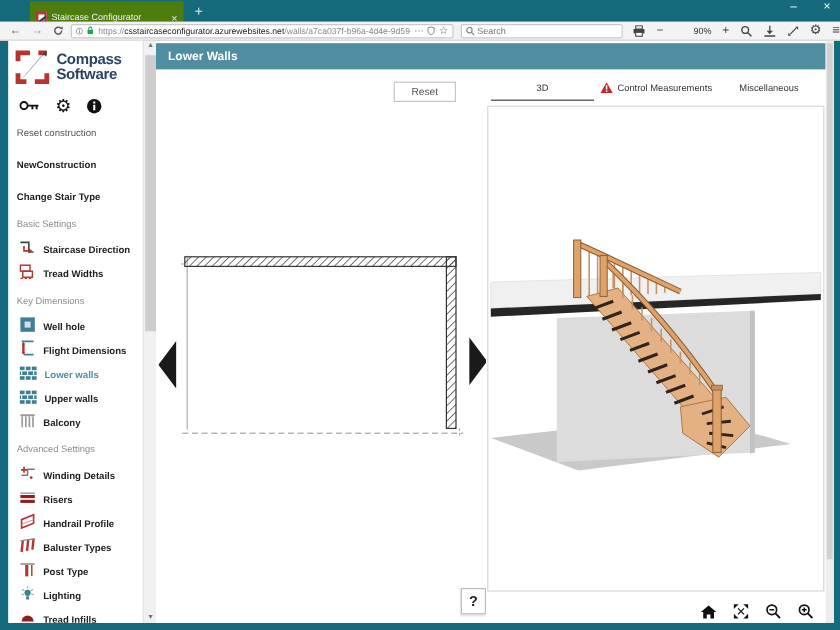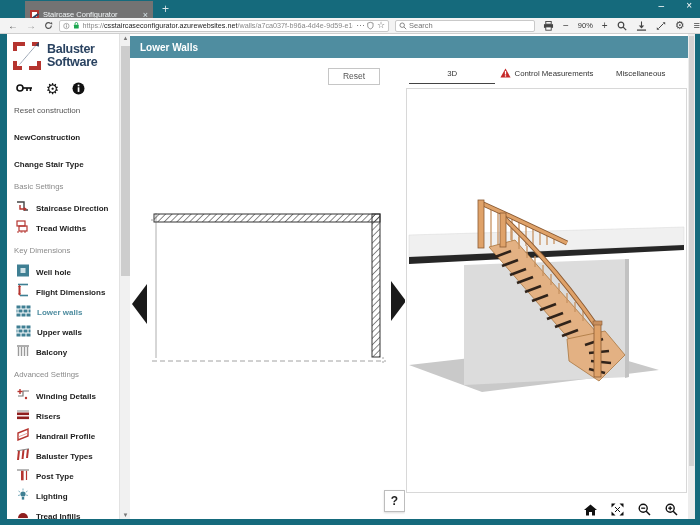--- a/index.html
+++ b/index.html
@@ -1,41 +1,41 @@
 <!DOCTYPE html>
 <html><head>
 <meta charset="utf-8">
 <style>
   * { margin:0; padding:0; box-sizing:border-box; }
   html,body { width:700px; height:525px; overflow:hidden; }
   body { font-family:"Liberation Sans","DejaVu Sans",sans-serif; background:#156a7c; position:relative; }
 
   
   #titlebar { position:absolute; left:0; top:0; width:700px; height:18px; background:#156a7c; }
-  #tab { position:absolute; left:25px; top:1px; width:128px; height:27px; background:#737373;
+  #tab { position:absolute; left:25px; top:1px; width:128px; height:27px; background:#4d7c0f;
          display:flex; align-items:center; padding:0 5px; gap:4px; }
   #tab .fav { width:9px; height:9px; background:#fff; border:2px solid #b5342f; flex:none; position:relative; }
   #tab .fav:after{ content:""; position:absolute; left:0px; top:3px; width:7px; height:2px; background:#2a4361; transform:rotate(-35deg);}
   #tab .t { color:#f2f6f7; font-size:7.5px; white-space:nowrap; overflow:hidden; flex:1; }
   #tab .x { color:#d7e4e8; font-size:9px; flex:none; cursor:default; }
   #newtab { position:absolute; left:162px; top:2px; color:#d7e4e8; font-size:12px; }
   #winbtns { position:absolute; right:8px; top:0px; display:flex; gap:22px; color:#fff; font-size:10px; }
   #toolbar { position:absolute; left:0; top:18px; width:700px; height:16px; background:#f3f3f3;
              border-bottom:1px solid #cfcfcf; display:flex; align-items:center; font-size:10px; color:#555; }
   #toolbar .nav { margin-left:8px; display:flex; gap:8px; align-items:center; }
   #urlbar { margin-left:6px; width:330px; height:12px; background:#fff; border:1px solid #c9c9c9; border-radius:2px;
             display:flex; align-items:center; padding:0 3px; gap:3px; overflow:hidden; }
   #urlbar .u { font-size:7.2px; white-space:nowrap; overflow:hidden; }
   #urlbar .u .dom { color:#222; } #urlbar .u .dim { color:#888; }
   #searchbox { margin-left:6px; width:140px; height:12px; background:#fff; border:1px solid #c9c9c9; border-radius:2px;
                display:flex; align-items:center; padding:0 3px; gap:2px; }
   #searchbox input { border:none; outline:none; width:110px; font-size:7.5px; color:#444; background:transparent;
                      font-family:"Liberation Sans",sans-serif; }
   #tool-icons { margin-left:8px; display:flex; align-items:center; gap:9px; color:#444; }
-  #tool-icons .zl { font-size:7.5px; color:#333; }
+  #tool-icons .zl { font-size:7.5px; color:#333;margin-left:16px; }
   .glyph { font-size:10px; line-height:1; }
 
   
   #app { position:absolute; left:7px; top:34px; width:688px; height:485px; background:#fff; }
 
   
   #sidebar { position:absolute; left:0; top:0; width:112px; height:485px; background:#fff; overflow:hidden; }
   #sb-scroll { position:absolute; left:112px; top:0; width:11px; height:485px; background:#f1f1f1; border-left:1px solid #e2e2e2; }
   #sb-scroll .thumb { position:absolute; left:1px; top:12px; width:9px; height:230px; background:#cdcdcd; }
   #sb-scroll .ar { position:absolute; left:0; width:11px; text-align:center; font-size:6px; color:#777; }
@@ -166,21 +166,21 @@
     <div id="logo">
       <svg id="logo-mark" viewBox="0 0 30 30">
         <path d="M3 10 V3 H13" fill="none" stroke="#b5342f" stroke-width="4"></path>
         <path d="M27 20 V27 H17" fill="none" stroke="#b5342f" stroke-width="4"></path>
         <path d="M3 20 V27 H10" fill="none" stroke="#b5342f" stroke-width="4"></path>
         <path d="M20 3 H27" fill="none" stroke="#b5342f" stroke-width="4"></path>
         <polygon points="6,25 24,4 27,1 9,22" fill="#2a4361"></polygon>
         <polygon points="24,4 27,1 26.5,6" fill="#2a4361"></polygon>
       </svg>
       <div id="logo-text">
-        <div>Baluster</div>
+        <div>Compass</div>
         <div>Software</div>
       </div>
     </div>
     <div id="quick-icons">
       <svg width="17" height="10" viewBox="0 0 17 10">
         <circle cx="4" cy="5" r="3" fill="none" stroke="#111" stroke-width="1.6"></circle>
         <line x1="7" y1="5" x2="16" y2="5" stroke="#111" stroke-width="1.6"></line>
         <line x1="11" y1="5" x2="11" y2="8" stroke="#111" stroke-width="1.6"></line>
         <line x1="14.5" y1="5" x2="14.5" y2="8" stroke="#111" stroke-width="1.6"></line>
       </svg>

